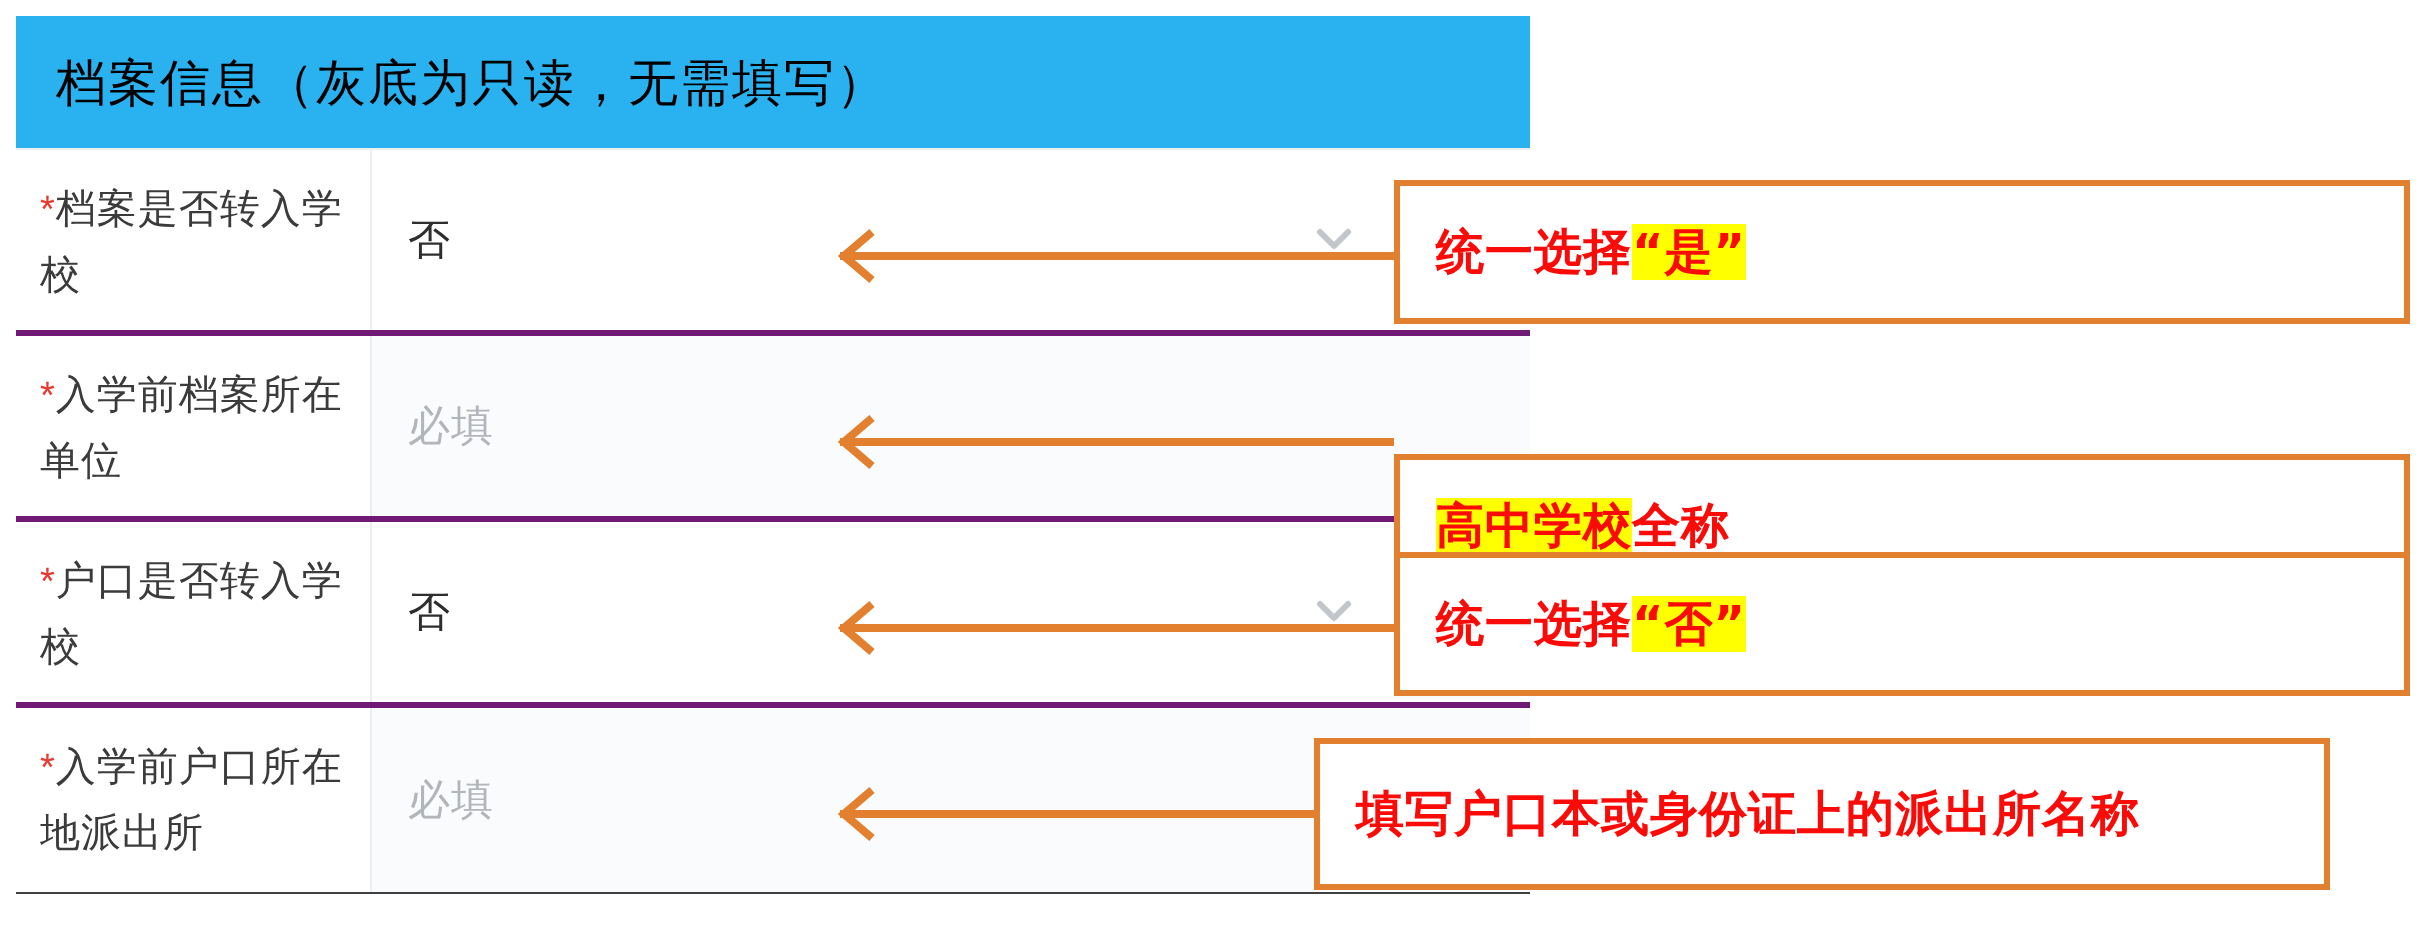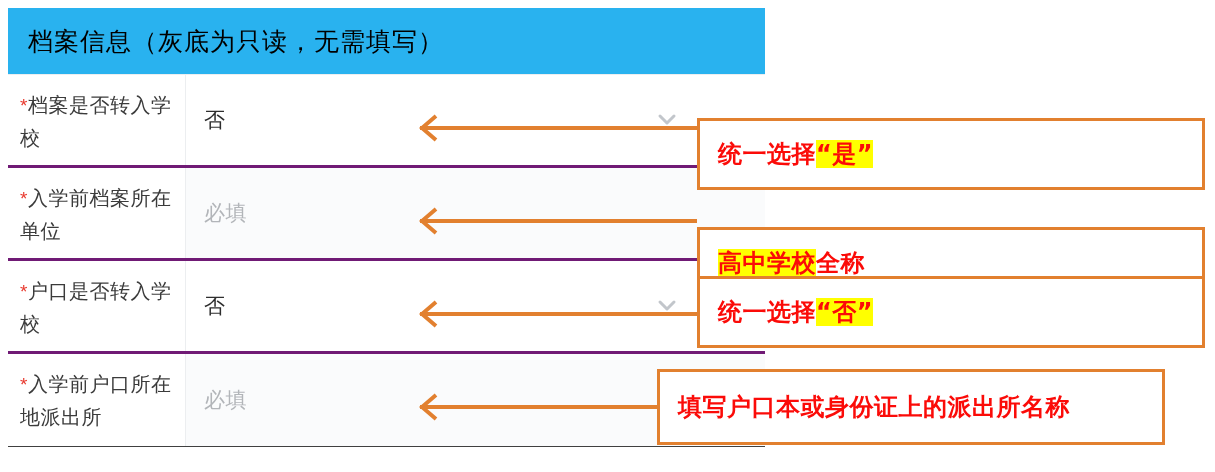--- a/index.html
+++ b/index.html
@@ -218,21 +218,21 @@
 
   <div class="anno-group">
     <div class="arrow" style="left:420px; top:126px;">
       <div class="shaft" style="width:277px;"></div>
       <div class="head">
         <svg width="28" height="28" viewBox="0 0 28 28" aria-hidden="true">
           <path d="M17 2 L3 14 L17 26" fill="none" stroke="#e2802f" stroke-width="4" stroke-linecap="butt" stroke-linejoin="miter"></path>
         </svg>
       </div>
     </div>
-    <div class="anno-box" style="left:697px; top:90px; width:508px; height:72px;margin-top:28px;">
+    <div class="anno-box" style="left:697px; top:90px; width:508px; height:72px;">
       <span class="anno-text"><span>统一选择</span><span class="hl">“是”</span><span></span></span>
     </div>
   </div>
 
   <div class="anno-group">
     <div class="arrow" style="left:420px; top:219px;">
       <div class="shaft" style="width:277px;"></div>
       <div class="head">
         <svg width="28" height="28" viewBox="0 0 28 28" aria-hidden="true">
           <path d="M17 2 L3 14 L17 26" fill="none" stroke="#e2802f" stroke-width="4" stroke-linecap="butt" stroke-linejoin="miter"></path>

